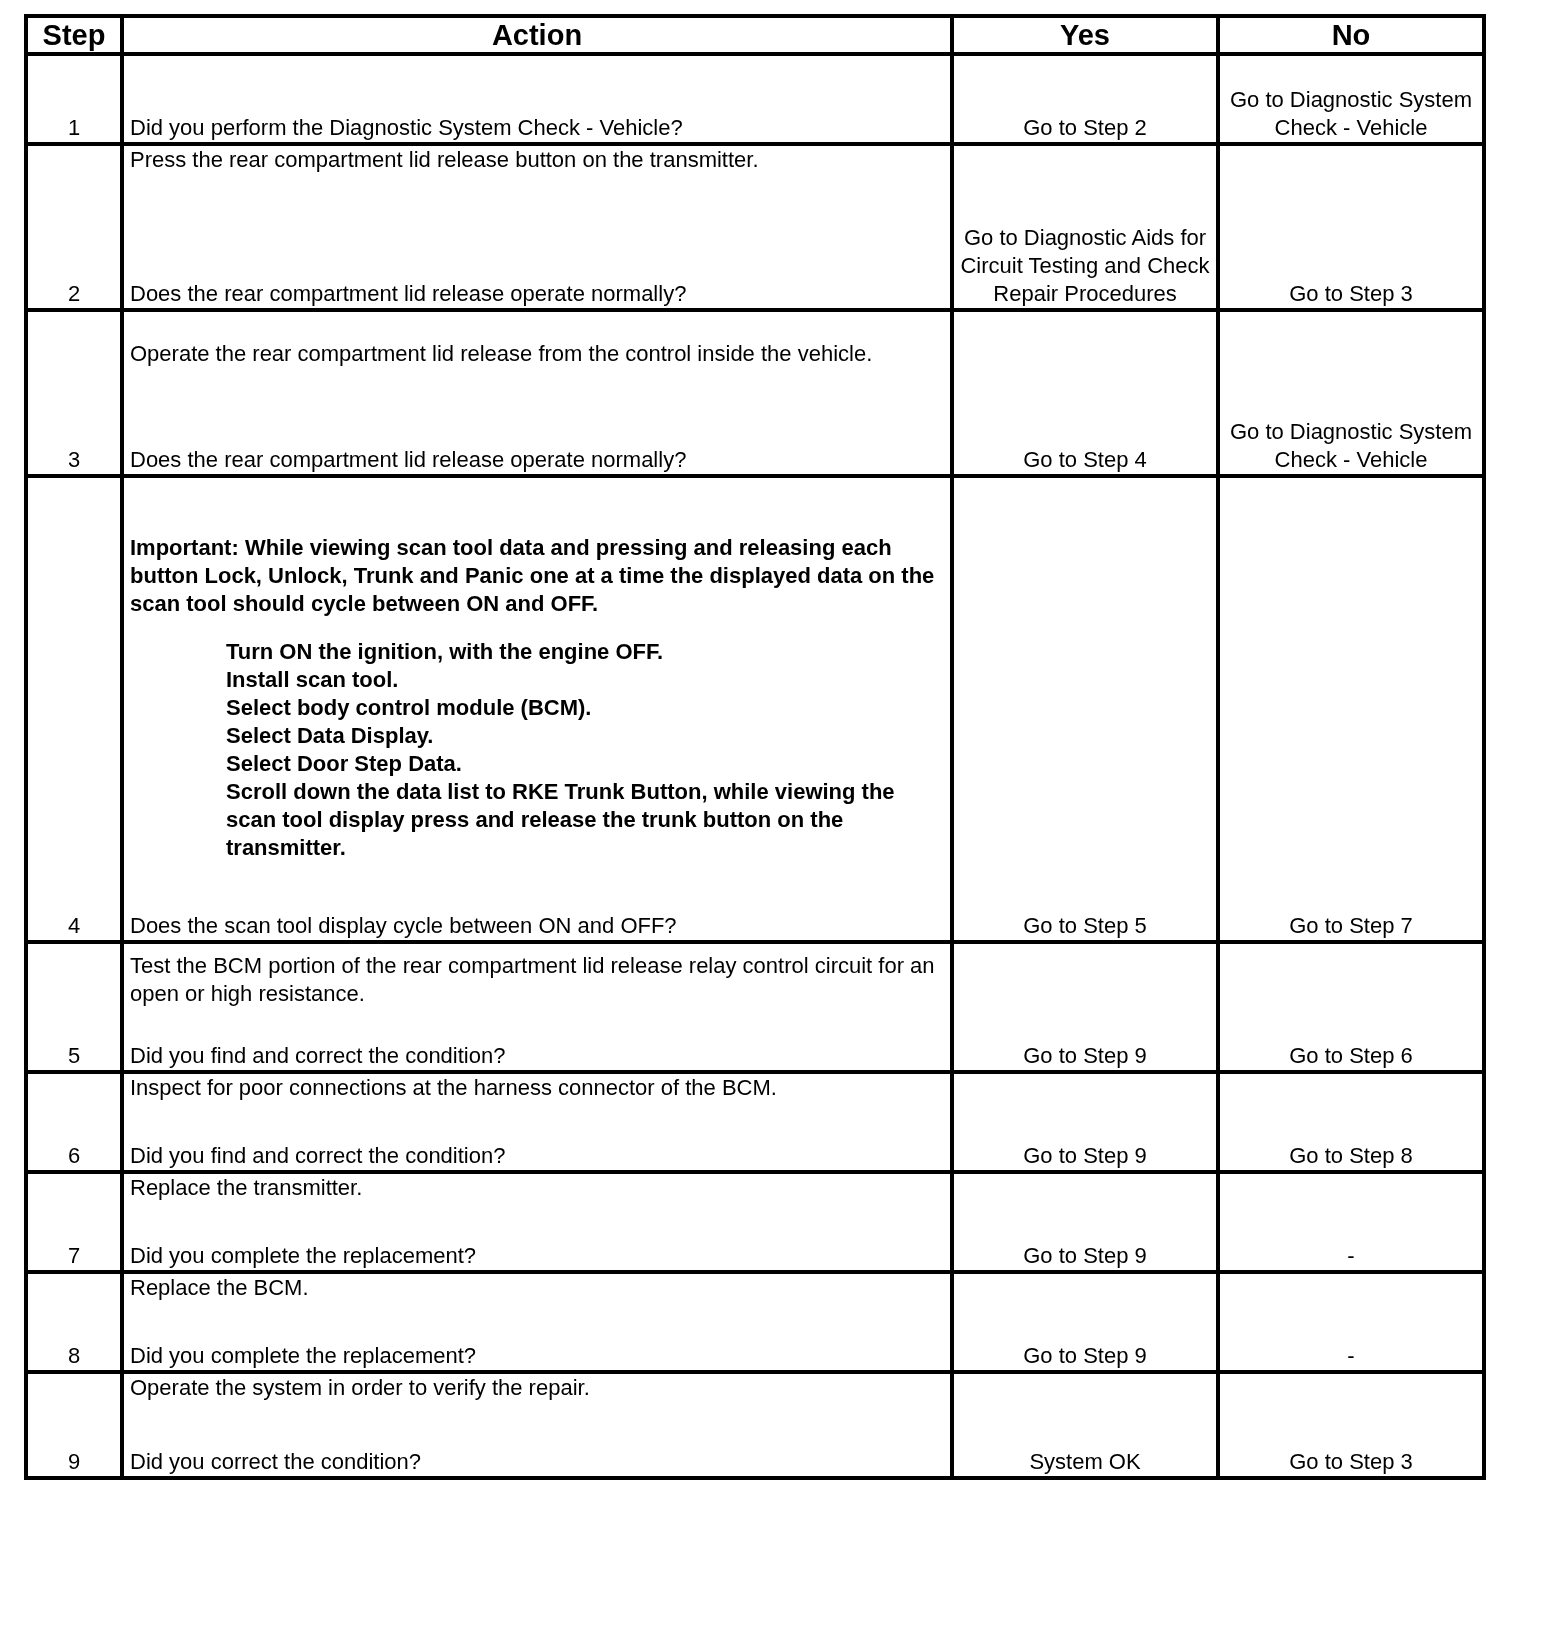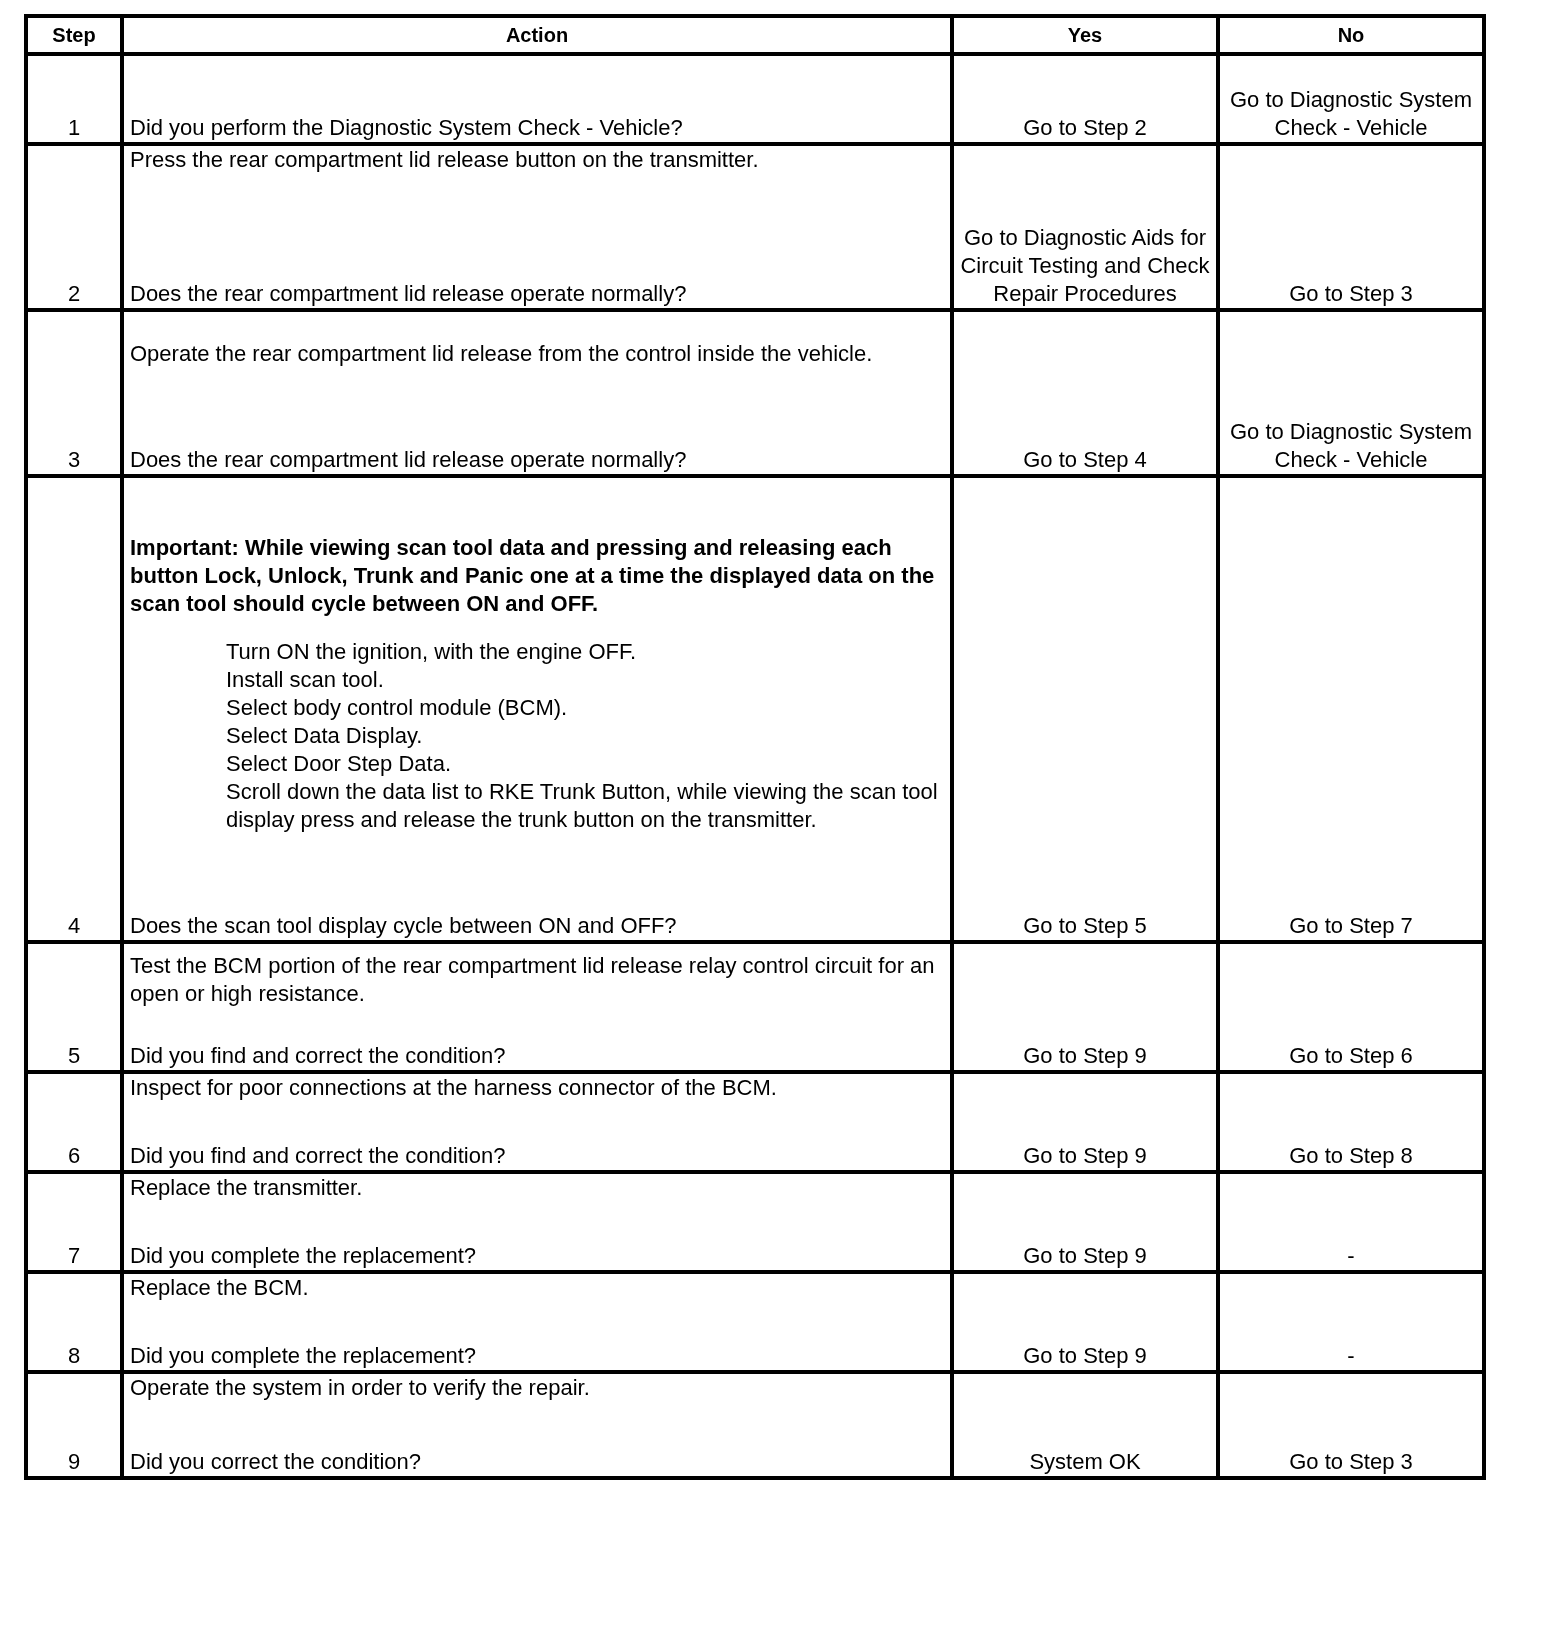--- a/index.html
+++ b/index.html
@@ -5,31 +5,31 @@
   html, body { margin: 0; padding: 0; background: #ffffff; }
   body { width: 1568px; height: 1626px; position: relative; font-family: "Liberation Sans", sans-serif; color: #000; }
   table.diag {
     position: absolute; left: 24px; top: 14px;
     width: 1460px; border-collapse: collapse; table-layout: fixed;
     font-size: 22px; line-height: 28px;
   }
   table.diag td, table.diag th {
     border: 4px solid #000; padding: 0 6px; vertical-align: bottom;
   }
-  th { font-weight: bold; text-align: center; vertical-align: middle !important; height: 34px; font-size: 20px; }
+  th { font-weight: bold; text-align: center; vertical-align: middle !important; height: 34px; font-size: 29px; }
   col.c-step { width: 96px; }
   col.c-action { width: 830px; }
   col.c-yes { width: 266px; }
   col.c-no { width: 266px; }
   td.step { text-align: center; vertical-align: middle; }
   td.def { height: 34px; vertical-align: middle; padding-left: 4px; }
   td.yes, td.no { text-align: center; }
   .action-cell { position: relative; padding: 0 6px; }
   .important { font-weight: bold; margin: 0 0 20px 0; }
-  .sublist { list-style: none; margin: 0 0 26px 0; padding-left: 96px; }
+  .sublist { list-style: none; margin: 0 0 26px 0; padding-left: 96px; font-weight: bold; }
   .sublist li { margin: 0; }
   tr.r1 td { height: 86px; }
   tr.r2 td { height: 162px; }
   tr.r3 td { height: 162px; }
   tr.r4 td { height: 462px; }
   tr.r5 td { height: 126px; }
   tr.r6 td { height: 96px; }
   tr.r7 td { height: 96px; }
   tr.r8 td { height: 96px; }
   tr.r9 td { height: 102px; }

